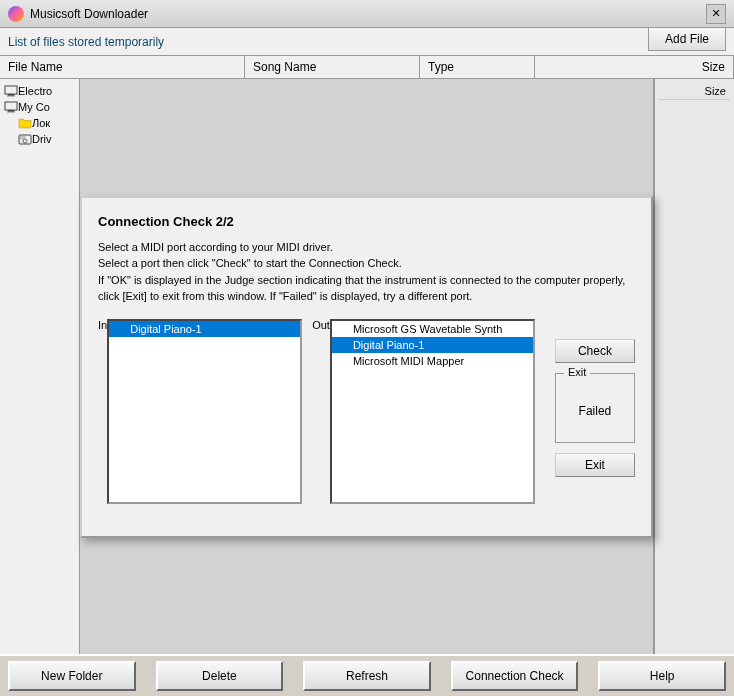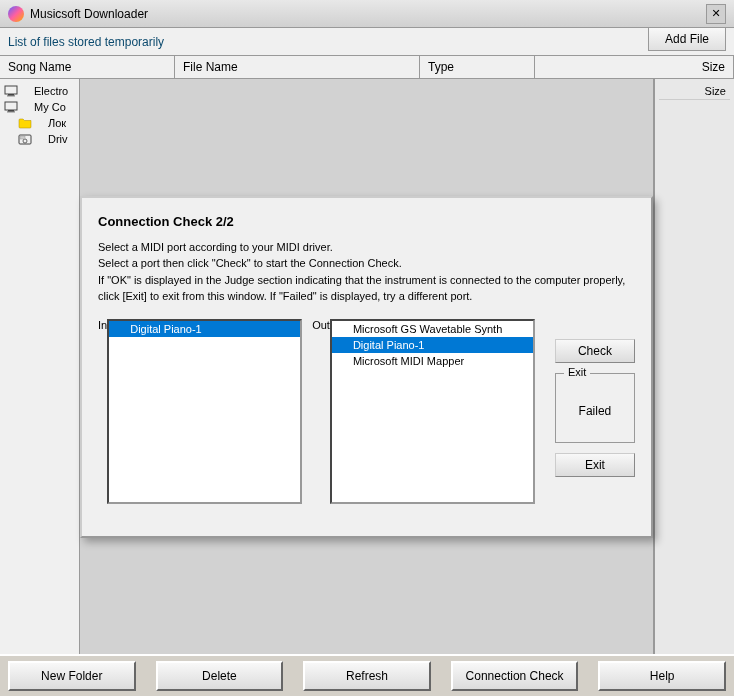--- a/index.html
+++ b/index.html
@@ -276,21 +276,21 @@
       width: 80px;
       background: #f0f0f0;
       border-right: 1px solid #999;
       overflow: hidden;
       font-size: 11px;
       padding: 4px 2px;
     }
     .tree-item {
       display: flex;
       align-items: center;
-      gap: 16px;
+      gap: 0;
       padding: 1px 2px;
       cursor: pointer;
     }
     .tree-icon {
       width: 14px;
       height: 14px;
       flex-shrink: 0;
     }
     .tree-text {
       font-size: 11px;
@@ -312,22 +312,22 @@
 </div>
 
 <div class="main-window">
 
   <div class="toolbar">
     <span class="toolbar-label">List of files stored temporarily</span>
     <button class="toolbar-add-file">Add File</button>
   </div>
 
   <div class="table-header">
+    <div class="table-header-cell th-filename">File Name</div>
     <div class="table-header-cell th-songname">Song Name</div>
-    <div class="table-header-cell th-filename">File Name</div>
     <div class="table-header-cell th-type">Type</div>
     <div class="table-header-cell th-size">Size</div>
   </div>
 
   <div class="content-area">
 
     <div class="tree-sidebar">
       <div class="tree-item">
         <svg class="tree-icon" viewBox="0 0 14 14">
           <rect x="1" y="2" width="12" height="8" fill="none" stroke="#444" stroke-width="1"></rect>

